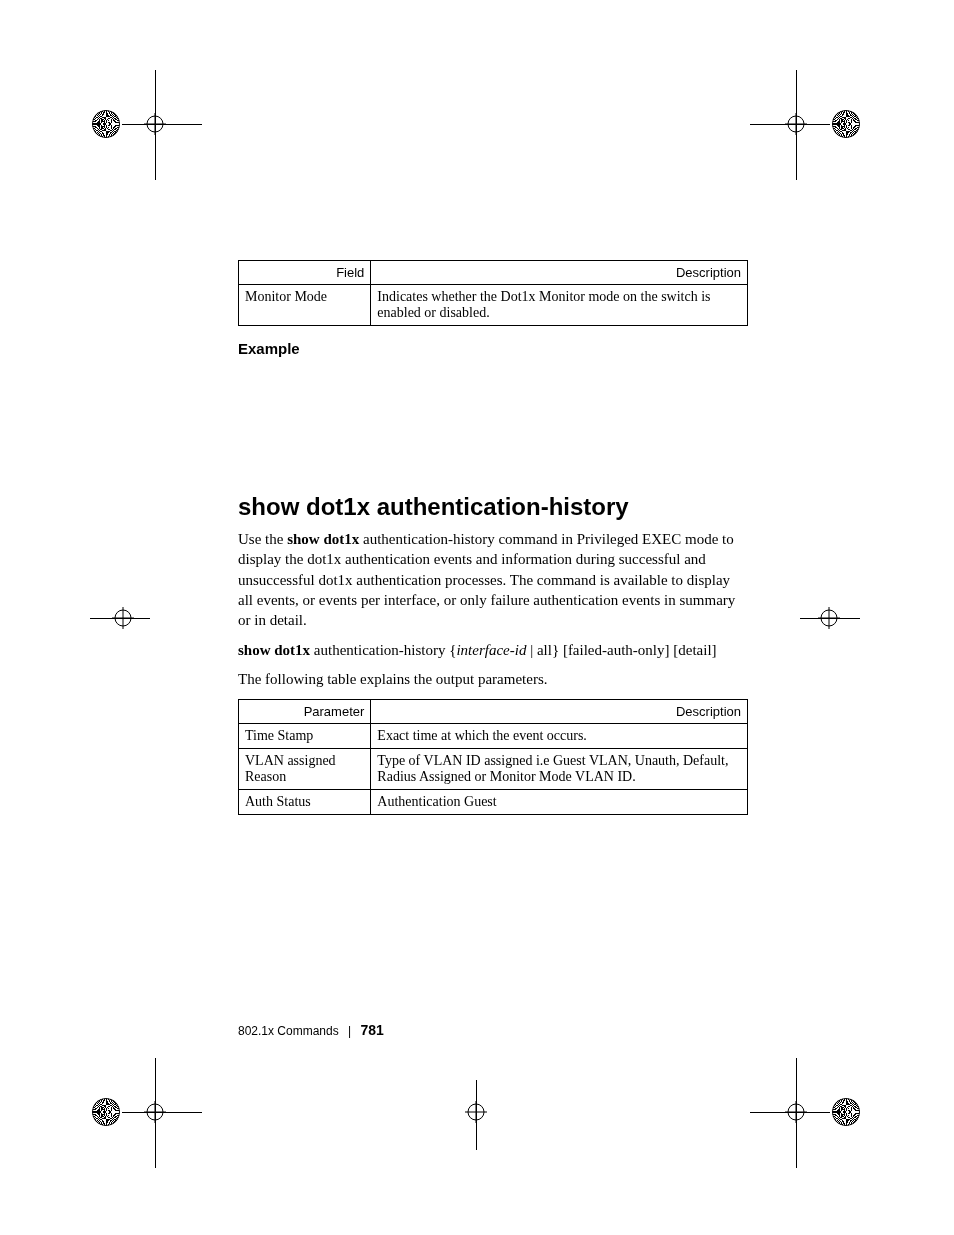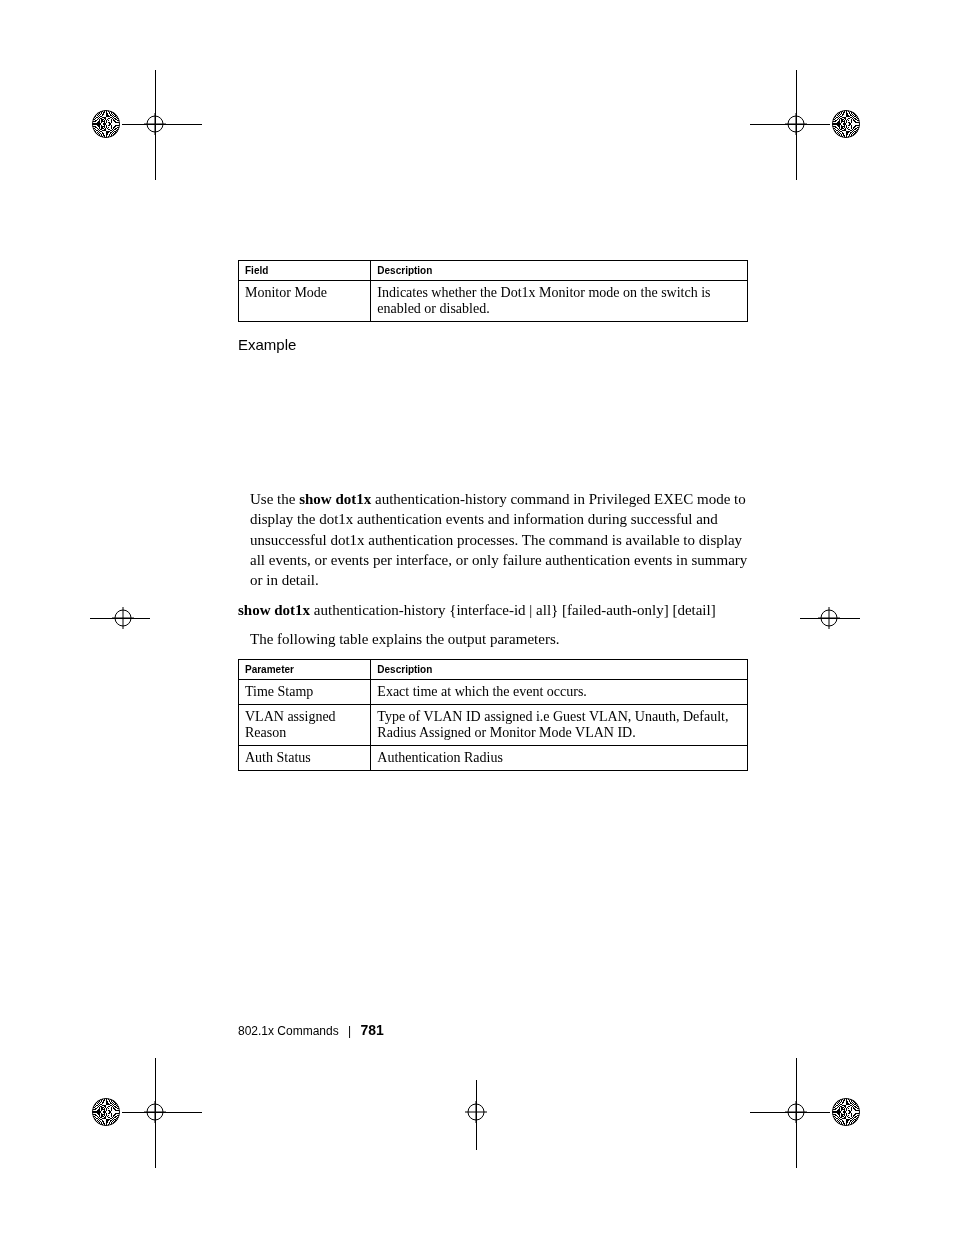--- a/index.html
+++ b/index.html
@@ -26,49 +26,50 @@
     table-layout: fixed;
   }
   table.def th, table.def td {
     border: 1px solid #000;
     padding: 4px 6px;
     text-align: left;
     vertical-align: top;
   }
   table.def th {
     font-family: Arial, Helvetica, sans-serif;
-    font-weight: bold;
-    font-size: 10px;
+    font-weight: normal;
+    font-size: 13px;
+    text-align: right;
   }
   table.def col.c1 { width: 26%; }
   table.def col.c2 { width: 74%; }
   .h3 {
     font-family: Arial, Helvetica, sans-serif;
-    font-weight: normal;
+    font-weight: bold;
     font-size: 15px;
     margin: 14px 0 6px 0;
   }
   .h2 {
     font-family: Arial, Helvetica, sans-serif;
     font-weight: bold;
     font-size: 24px;
     margin: 0 0 8px 0;
   }
   p.body {
     font-size: 15px;
     line-height: 1.35;
-    margin: 0 0 10px 12px;
+    margin: 0 0 10px 0;
   }
   p.syntax {
     font-size: 15px;
     line-height: 1.35;
     margin: 0 0 8px 0;
   }
   .bold { font-weight: bold; }
-  .ital { }
+  .ital { font-style: italic; }
   .section-gap { height: 130px; }
   .footer {
     position: absolute;
     top: 1022px;
     left: 238px;
     width: 510px;
     text-align: left;
     font-size: 12px;
     font-family: Arial, Helvetica, sans-serif;
   }
@@ -195,20 +196,21 @@
         <td>Monitor Mode</td>
         <td>Indicates whether the Dot1x Monitor mode on the switch is enabled or disabled.</td>
       </tr>
     </tbody>
   </table>
 
   <div class="h3">Example</div>
 
   <div class="section-gap"></div>
 
+  <div class="h2">show dot1x authentication-history</div>
 
   <p class="body">
     <span>Use the </span><span class="bold">show dot1x</span><span> authentication-history command in Privileged EXEC mode to display the dot1x authentication events and information during successful and unsuccessful dot1x authentication processes. The command is available to display all events, or events per interface, or only failure authentication events in summary or in detail.</span>
   </p>
 
 
   <p class="syntax">
     <span class="bold">show dot1x</span><span> authentication-history {</span><span class="ital">interface-id</span><span>  | all} [failed-auth-only] [detail]</span>
   </p>
 
@@ -230,21 +232,21 @@
       <tr>
         <td>Time Stamp</td>
         <td>Exact time at which the event occurs.</td>
       </tr>
       <tr>
         <td>VLAN assigned Reason</td>
         <td>Type of VLAN ID assigned i.e Guest VLAN, Unauth, Default, Radius Assigned or Monitor Mode VLAN ID.</td>
       </tr>
       <tr>
         <td>Auth Status</td>
-        <td>Authentication Radius</td>
+        <td>Authentication Guest</td>
       </tr>
     </tbody>
   </table>
 
 </div>
 
 <div class="footer">
   <span>802.1x Commands</span>
   <span class="sep">|</span>
   <span class="pnum">781</span>

